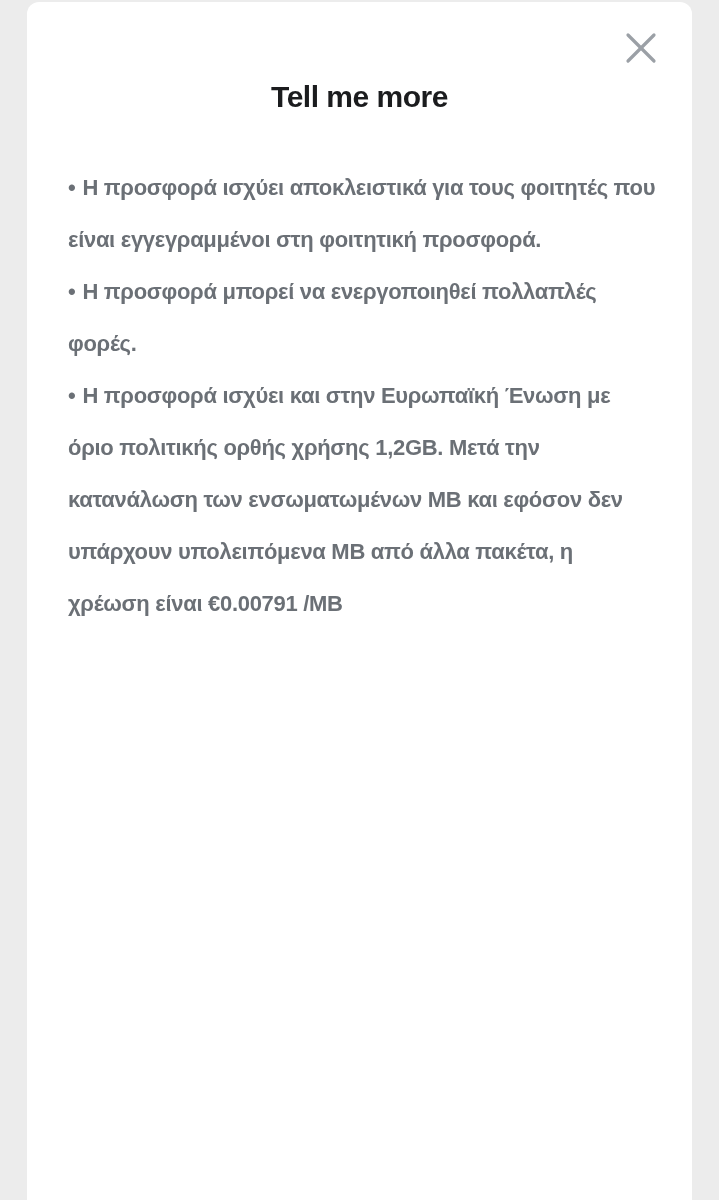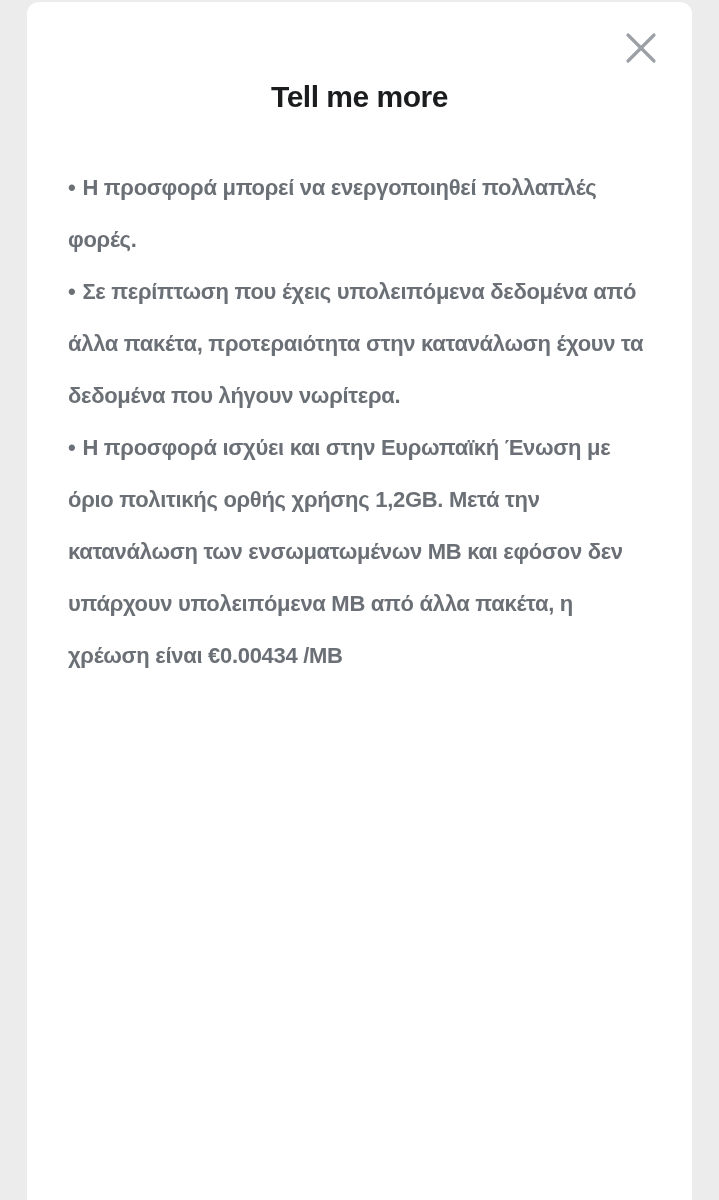--- a/index.html
+++ b/index.html
@@ -85,19 +85,19 @@
         <svg width="32" height="32" viewBox="0 0 32 32">
           <line x1="3" y1="3" x2="29" y2="29" stroke="#9ba0a6" stroke-width="3.2" stroke-linecap="round"></line>
           <line x1="29" y1="3" x2="3" y2="29" stroke="#9ba0a6" stroke-width="3.2" stroke-linecap="round"></line>
         </svg>
       </span>
     </button>
 
     <h2 class="modal-title">Tell me more</h2>
 
     <ul class="bullet-list">
+        <li class="bullet-item"><span class="bullet-marker">•</span><span>Η προσφορά ισχύει αποκλειστικά για τους φοιτητές που είναι εγγεγραμμένοι στη φοιτητική προσφορά.</span></li>
         <li class="bullet-item"><span class="bullet-marker">•</span><span>Η προσφορά μπορεί να ενεργοποιηθεί πολλαπλές φορές.</span></li>
-        <li class="bullet-item"><span class="bullet-marker">•</span><span>Σε περίπτωση που έχεις υπολειπόμενα δεδομένα από άλλα πακέτα, προτεραιότητα στην κατανάλωση έχουν τα δεδομένα που λήγουν νωρίτερα.</span></li>
-        <li class="bullet-item"><span class="bullet-marker">•</span><span>Η προσφορά ισχύει και στην Ευρωπαϊκή Ένωση με όριο πολιτικής ορθής χρήσης 1,2GB. Μετά την κατανάλωση των ενσωματωμένων MB και εφόσον δεν υπάρχουν υπολειπόμενα MB από άλλα πακέτα, η χρέωση είναι €0.00434 /MB</span></li>
+        <li class="bullet-item"><span class="bullet-marker">•</span><span>Η προσφορά ισχύει και στην Ευρωπαϊκή Ένωση με όριο πολιτικής ορθής χρήσης 1,2GB. Μετά την κατανάλωση των ενσωματωμένων MB και εφόσον δεν υπάρχουν υπολειπόμενα MB από άλλα πακέτα, η χρέωση είναι €0.00791 /MB</span></li>
       </ul>
 
   </div>
 </div>
 
 </body></html>

